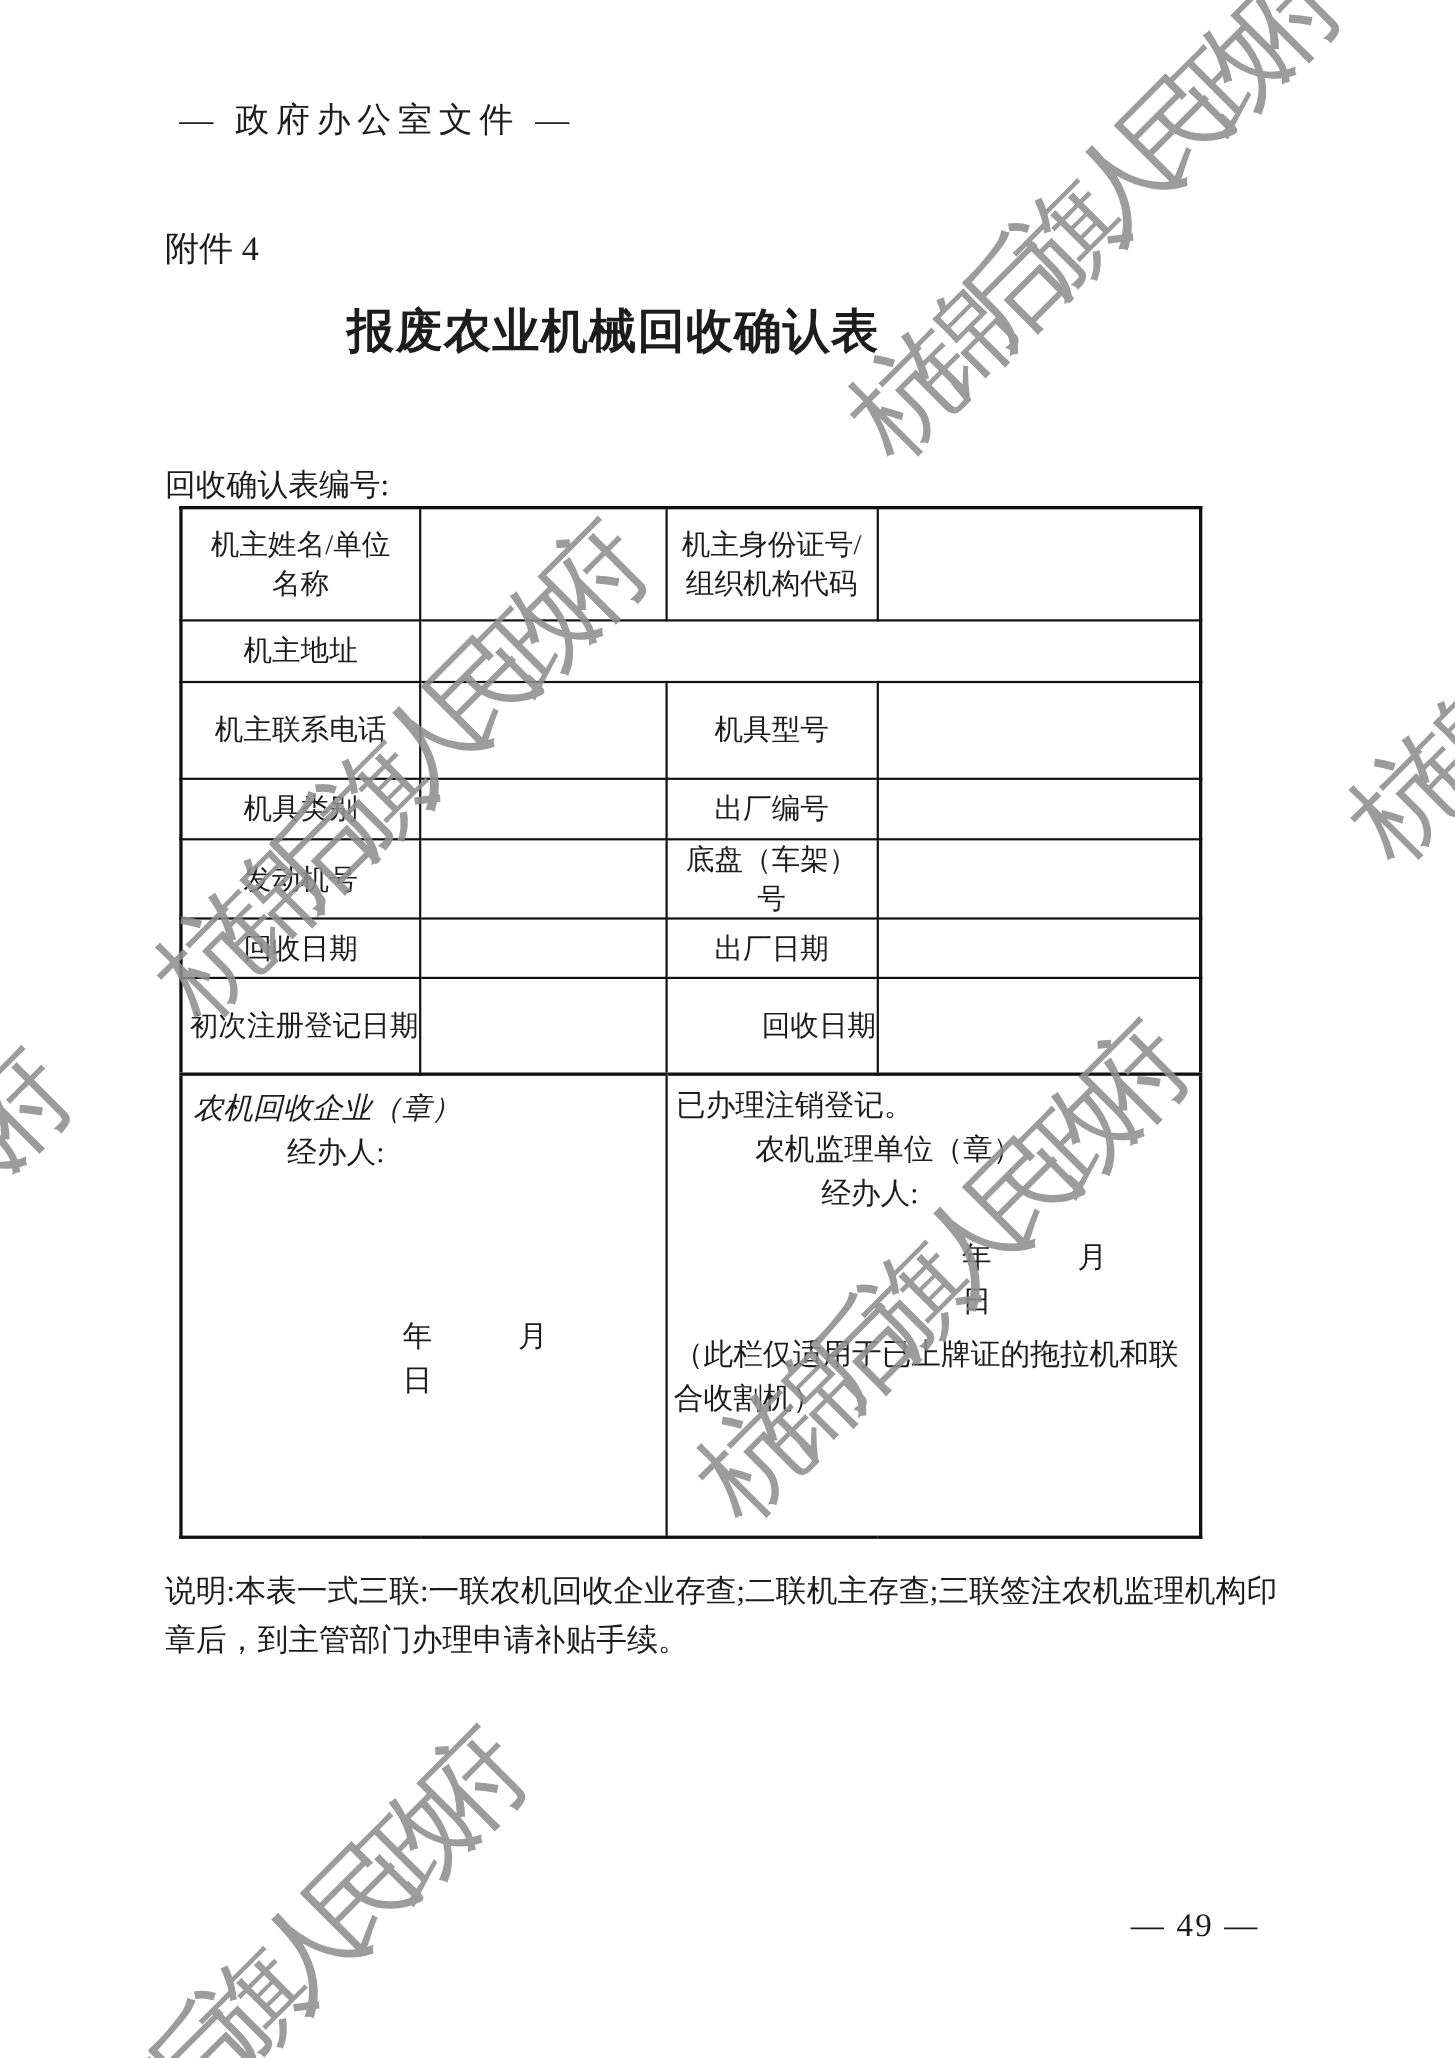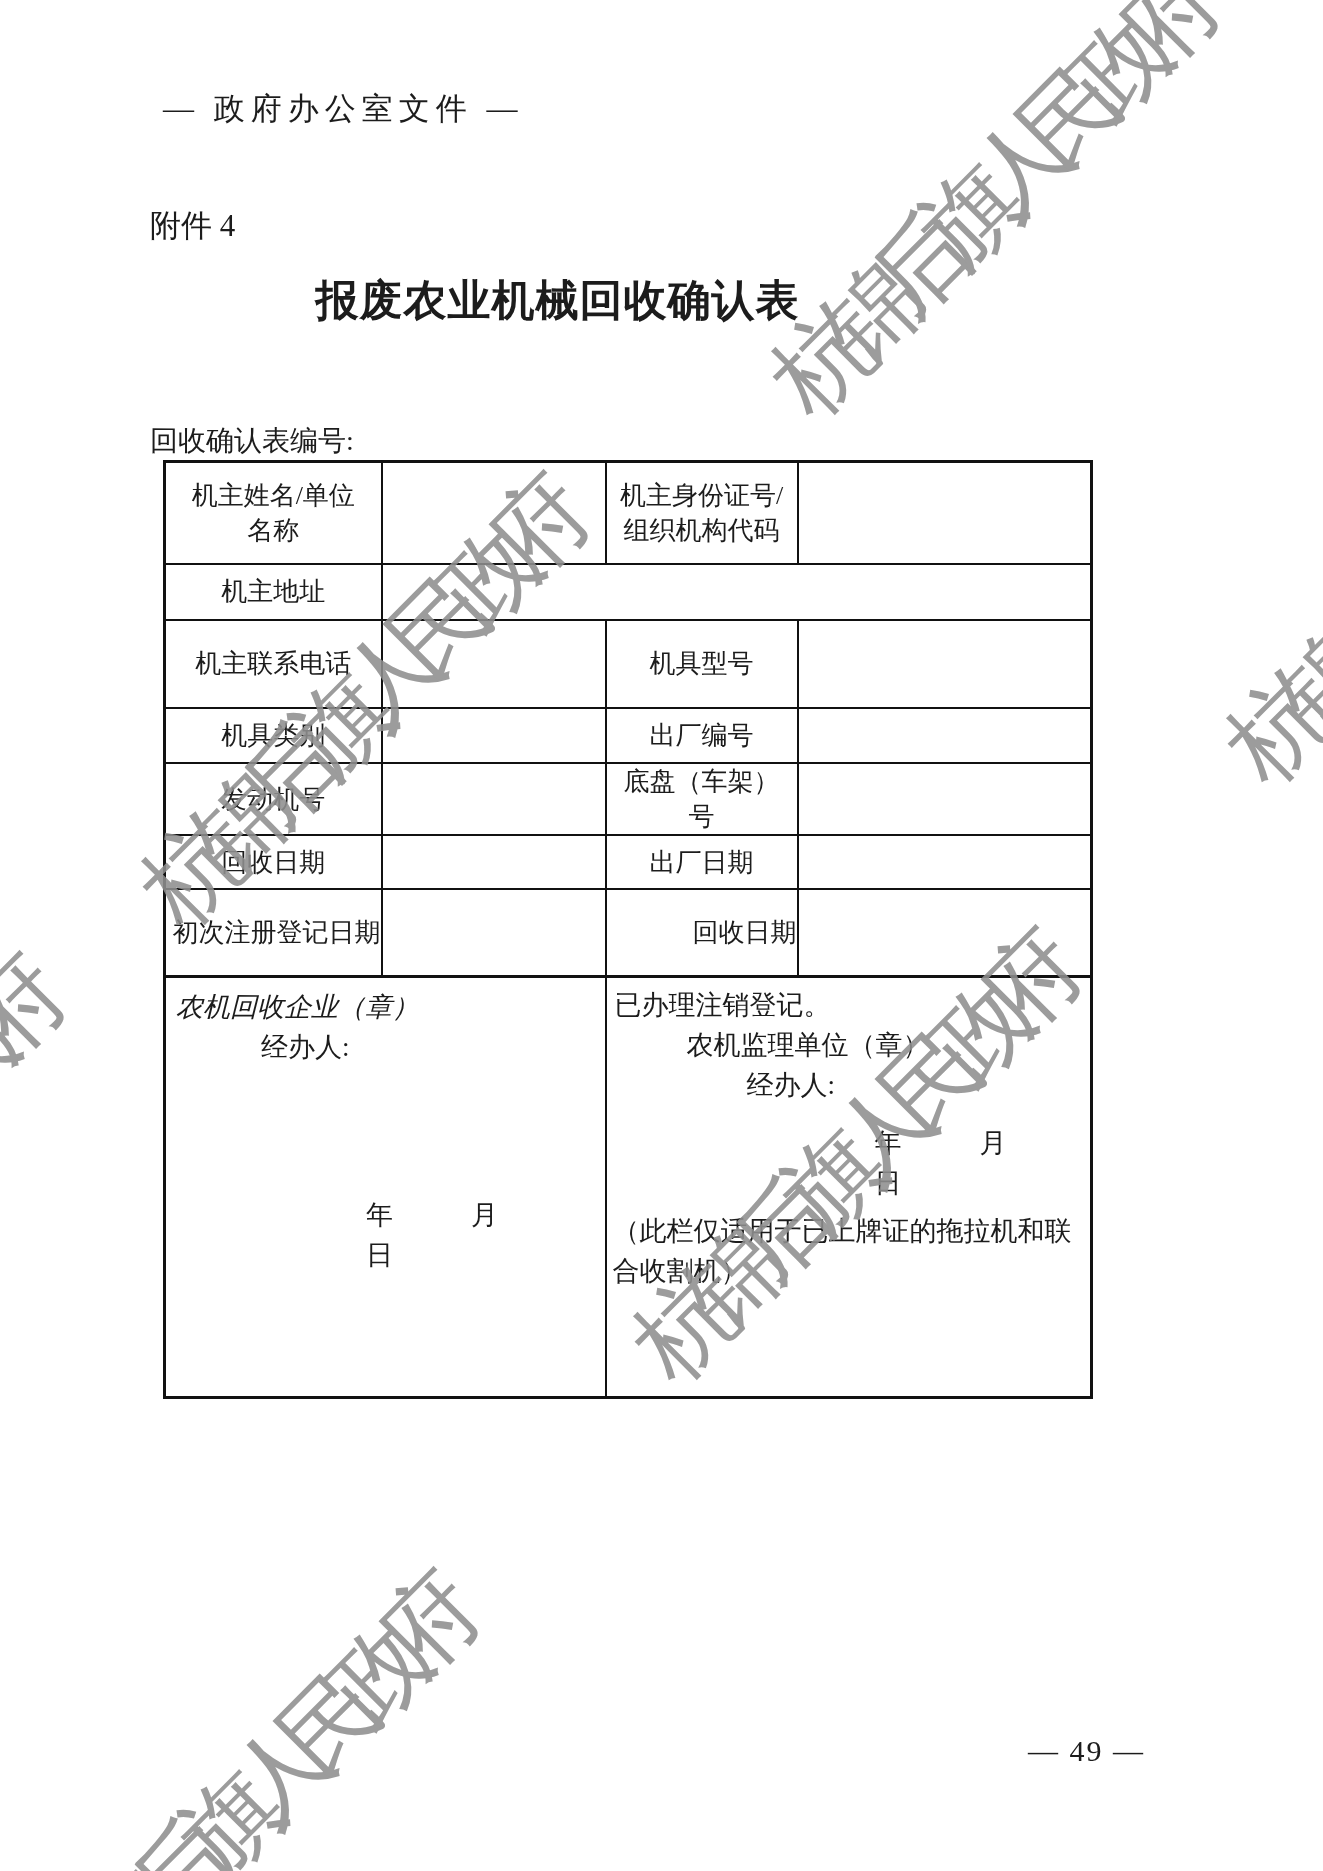--- a/index.html
+++ b/index.html
@@ -136,16 +136,18 @@
           <div class="fr3">经办人:</div>
           <div class="fr4">年　　月　　日</div>
           <div class="fr5">（此栏仅适用于已上牌证的拖拉机和联
 合收割机）</div>
         </td>
       </tr>
     </tbody>
       </table>
   </div>
 
+  <div class="note">说明:本表一式三联:一联农机回收企业存查;二联机主存查;三联签注农机监理机构印
+章后，到主管部门办理申请补贴手续。</div>
 
   <div class="page-number">— 49 —</div>
 
 </div>
 
 </body></html>

